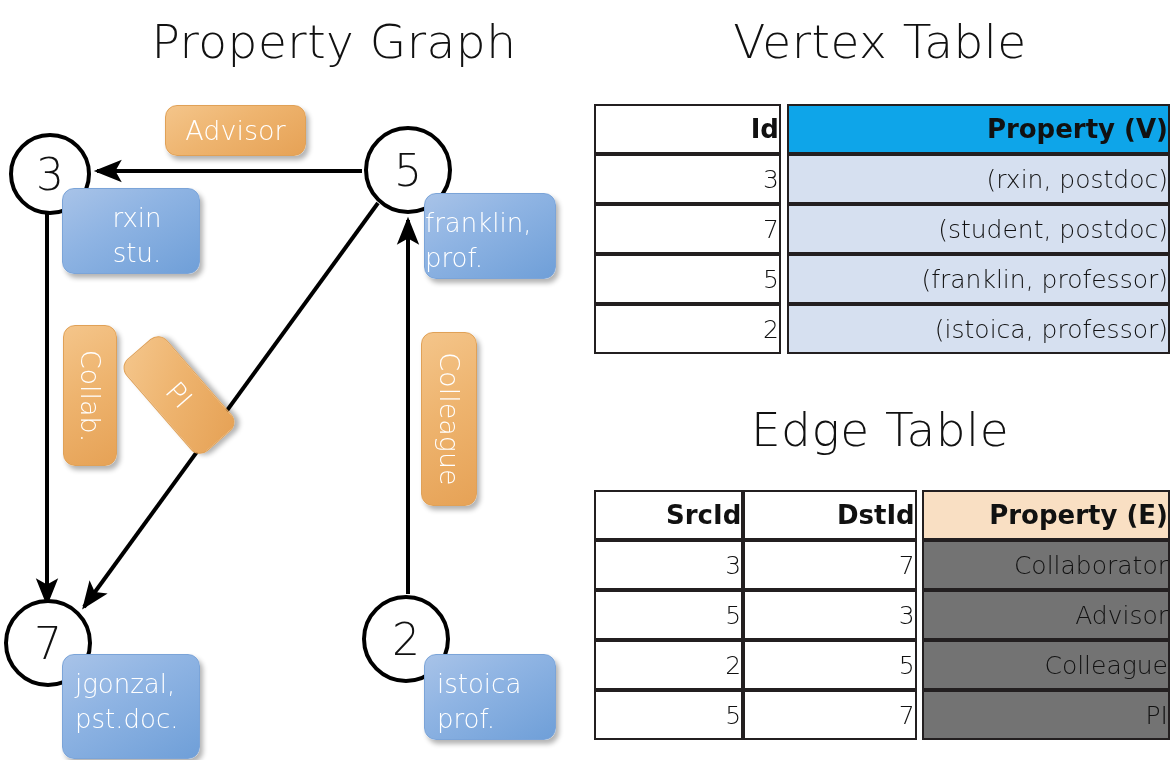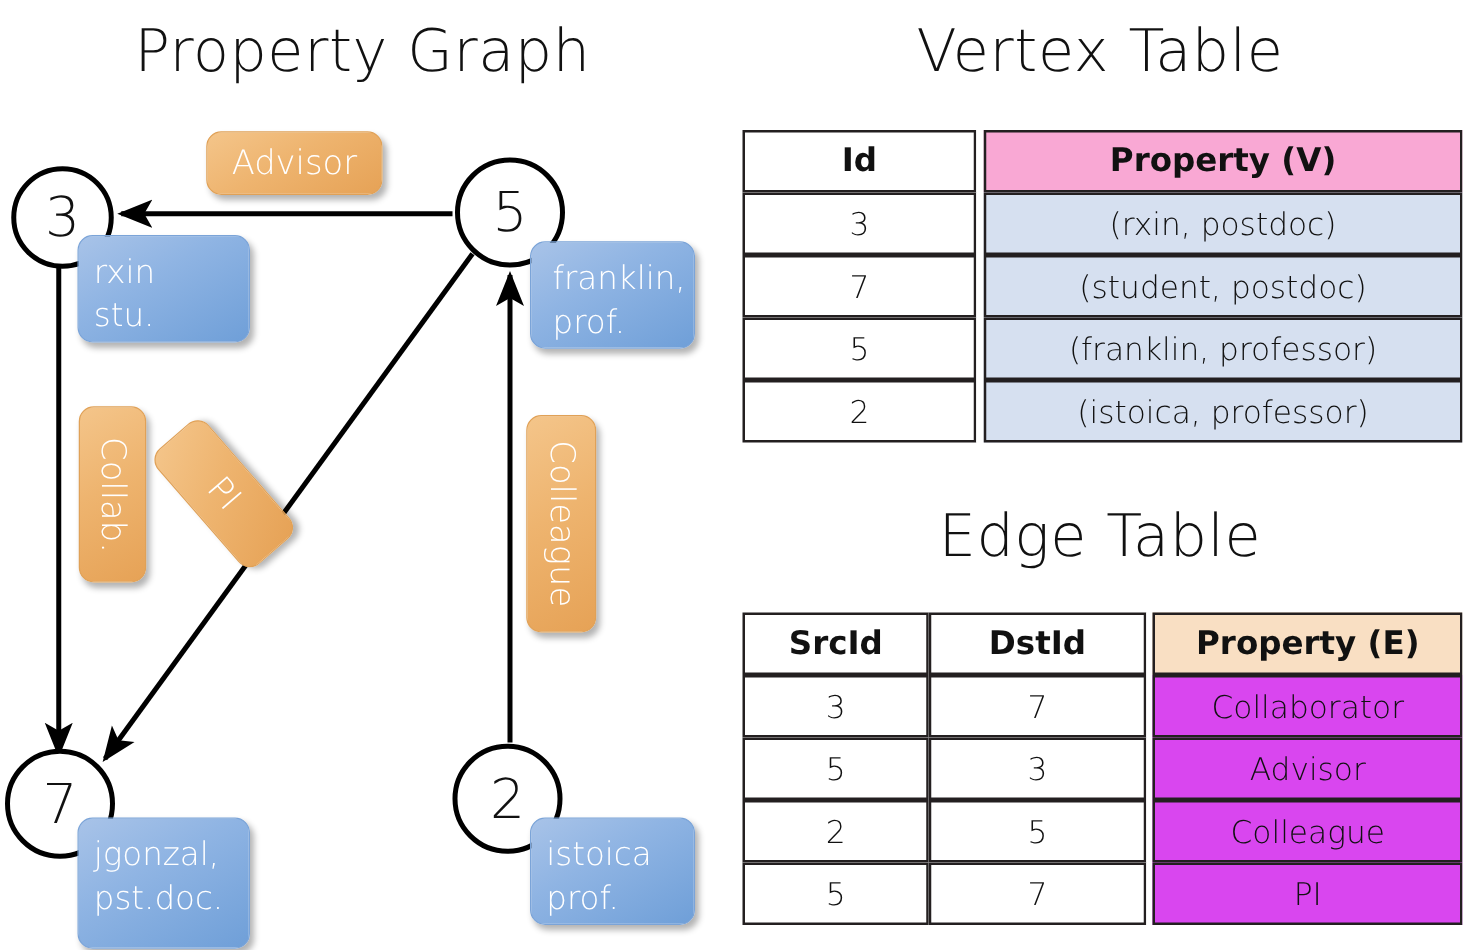--- a/index.html
+++ b/index.html
@@ -20,21 +20,21 @@
   .title {
     position: absolute;
     font-family: "DejaVu Sans", sans-serif;
     font-weight: 300;
     font-size: 47px;
     letter-spacing: 0.5px;
     color: #111111;
     white-space: nowrap;
     text-align: center;
   }
-  #title-property-graph { left: 0;   top: 14px;  width: 580px; }
+  #title-property-graph { left: 0;   top: 14px;  width: 580px; padding-left: 44px; }
   #title-vertex-table   { left: 590px; top: 14px;  width: 580px; }
   #title-edge-table     { left: 590px; top: 402px; width: 580px; }
 
   
   #graph-panel {
     position: absolute;
     left: 0; top: 0;
     width: 585px; height: 760px;
   }
   #graph-svg {
@@ -83,22 +83,22 @@
     white-space: nowrap;
   }
   .vbox-inner {
     position: absolute;
     left: 50%; top: 50%;
     transform: translate(-50%, -50%) rotate(90deg);
     white-space: nowrap;
   }
 
   
-  #vbox-rxin     { left: 62px;  top: 188px; width: 138px; height: 86px;  padding: 12px 0 0 12px; font-size: 26px; line-height: 35px; }
-  #vbox-franklin { left: 424px; top: 193px; width: 132px; height: 86px;  padding: 12px 0 0 17px; font-size: 26px; line-height: 35px; }
+  #vbox-rxin     { left: 62px;  top: 188px; width: 138px; height: 86px;  padding: 12px 0 0 12px; font-size: 26px; line-height: 35px; text-align: center; }
+  #vbox-franklin { left: 424px; top: 193px; width: 132px; height: 86px;  padding: 12px 0 0 0; font-size: 26px; line-height: 35px; }
   #vbox-jgonzal  { left: 62px;  top: 654px; width: 138px; height: 105px;  padding: 12px 0 0 12px; font-size: 26px; line-height: 35px; }
   #vbox-istoica  { left: 424px; top: 654px; width: 132px; height: 86px;  padding: 12px 0 12px 12px; font-size: 26px; line-height: 35px; }
 
   
   #ebox-advisor {
     left: 165px; top: 105px; width: 141px; height: 51px;
     display: flex; align-items: center; justify-content: center;
     font-size: 27px;
   }
   #ebox-collab   { left: 63px;  top: 325px; width: 54px;  height: 141px; }
@@ -114,43 +114,43 @@
   
   table.data-table {
     position: absolute;
     border-collapse: separate;
     border-spacing: 0;
     font-family: "DejaVu Sans", sans-serif;
     font-weight: 300;
   }
   table.data-table td, table.data-table th {
     border: 2px solid #231f20;
-    text-align: center;
+    text-align: right;
     font-weight: 300;
     font-size: 25px;
     color: #111111;
     padding: 0;
     height: 46px;
     background: #ffffff;
   }
   table.data-table th {
     font-weight: bold;
     font-size: 26px;
   }
   .cell-gap { border: none !important; background: #ffffff !important; width: 6px; padding: 0; }
 
   #vertex-table { left: 594px; top: 104px; }
   #vertex-table .col-id   { width: 186px; }
   #vertex-table .col-prop { width: 384px; background: #d6e0f0; }
-  #vertex-table th.col-prop { background: #f9a8d4; }
+  #vertex-table th.col-prop { background: #0ea5e9; }
 
   #edge-table { left: 594px; top: 490px; }
   #edge-table .col-src  { width: 148px; margin-top: 48px; }
   #edge-table .col-dst  { width: 173px; }
-  #edge-table .col-prop { width: 247px; background: #d946ef; }
+  #edge-table .col-prop { width: 247px; background: #737373; }
   #edge-table th.col-prop { background: #f9dfc3; }
 </style>
 </head>
 <body>
 
 <div class="title" id="title-property-graph">Property Graph</div>
 <div class="title" id="title-vertex-table">Vertex Table</div>
 <div class="title" id="title-edge-table">Edge Table</div>
 
 <div id="graph-panel">

